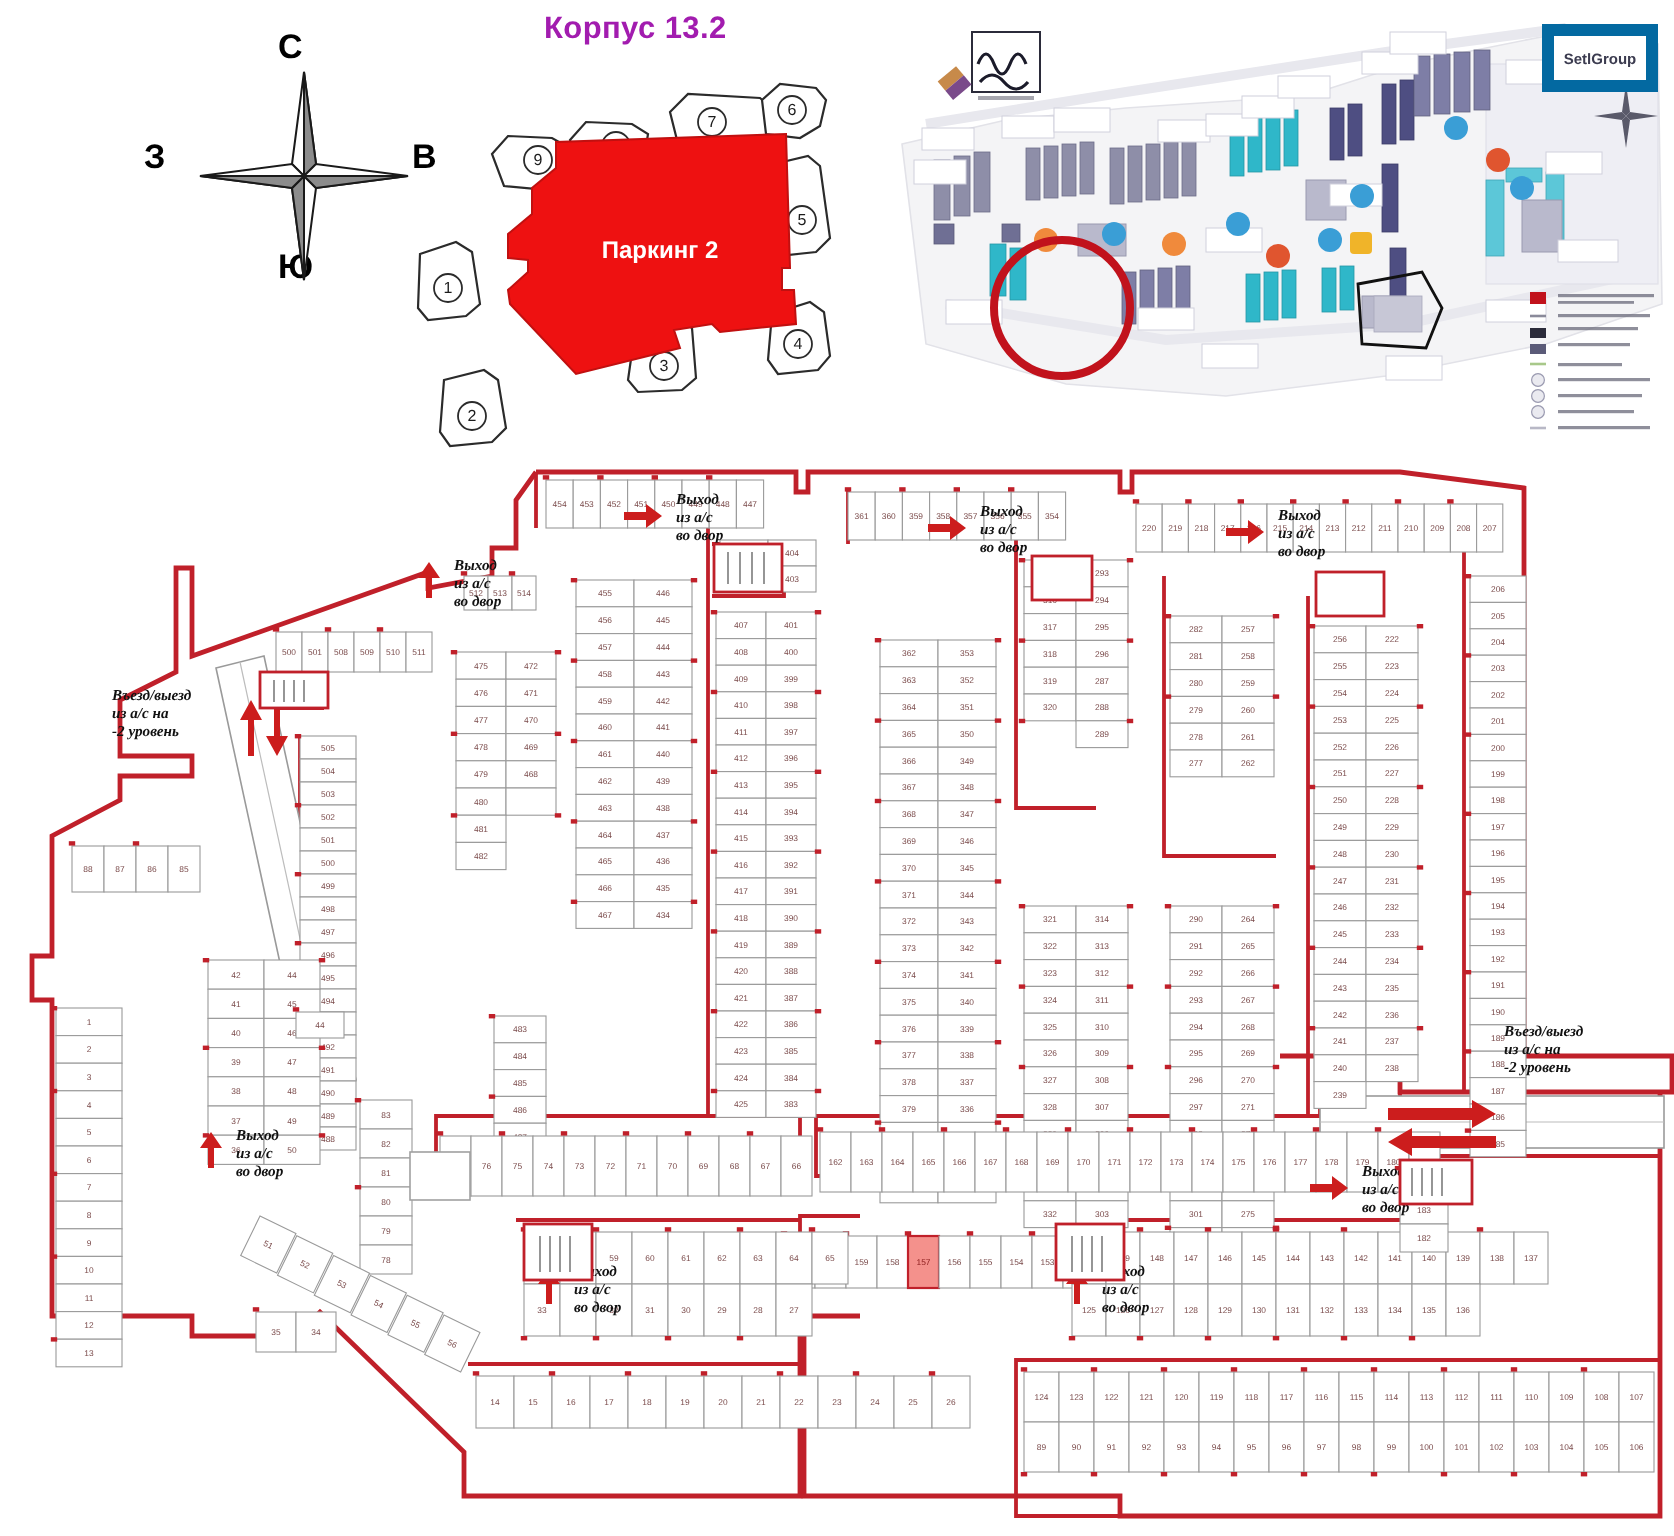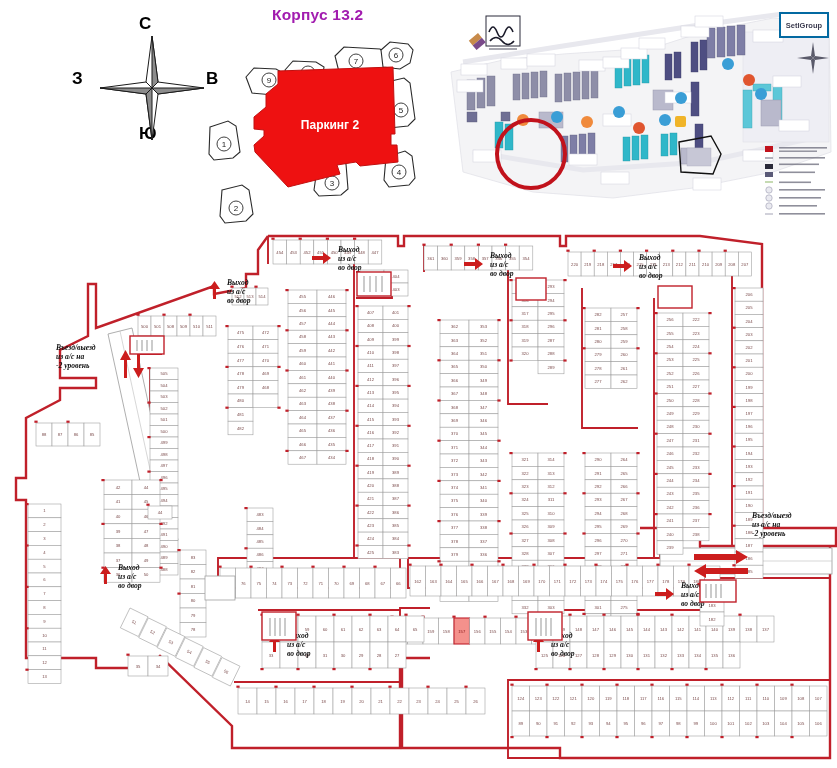--- a/index.html
+++ b/index.html
@@ -22,21 +22,21 @@
   
   .bldg-title{position:absolute;left:272px;top:6px;font-size:15.5px;font-weight:bold;color:#a21caf;letter-spacing:.2px;}
 
   
   .plot{position:absolute;left:180px;top:22px;width:250px;height:205px;}
   .plot svg{display:block;}
 
   
   .siteplan{position:absolute;left:443px;top:2px;width:392px;height:226px;}
   .siteplan svg{display:block;}
-  .setl-logo{position:absolute;right:6px;top:10px;width:46px;height:22px;border:2px solid #0369a1;
+  .setl-logo{position:absolute;right:6px;top:10px;width:46px;height:22px;border:6px solid #0369a1;
     display:flex;align-items:center;justify-content:center;font-size:7.5px;color:#3c3c50;font-weight:bold;background:#fff;}
   .brandmark{position:absolute;left:25px;top:12px;width:70px;height:44px;}
 
   
   .floorplan{position:absolute;left:0;top:228px;width:837px;height:540px;}
   .floorplan svg{display:block;}
   svg text{dominant-baseline:middle;}
 </style>
 </head>
 <body>

